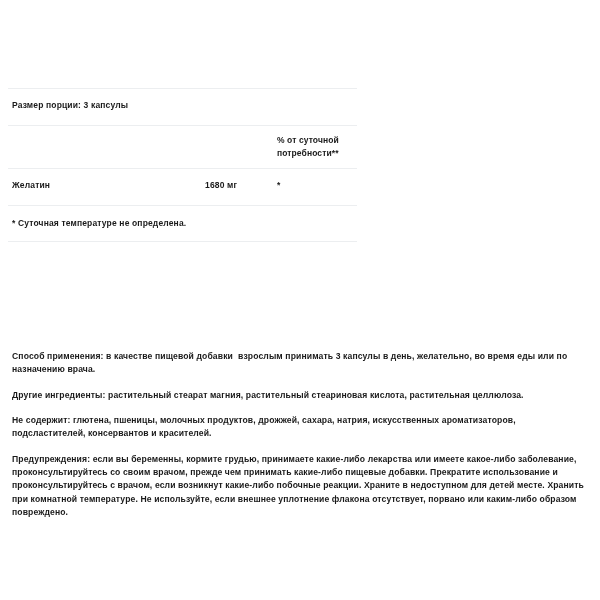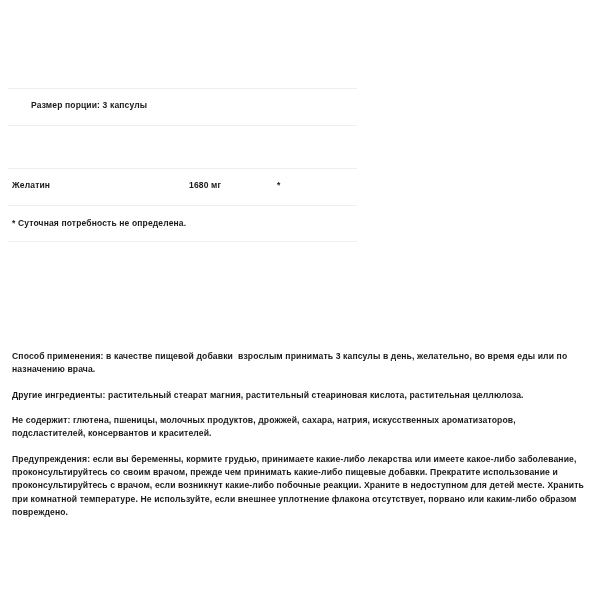--- a/index.html
+++ b/index.html
@@ -43,21 +43,21 @@
 
   .facts-row {
     padding: 12px 0 12px 12px;
     font-size: 8.5px;
     font-weight: bold;
     letter-spacing: 0.15px;
     color: #1a1a1a;
     line-height: 1.35;
   }
 
-  .serving-size   { padding-top: 11px; padding-bottom: 14px; margin-left: 19px; }
+  .serving-size   { padding-top: 11px; padding-bottom: 14px; }
   .serving-count  { padding-top: 14px; padding-bottom: 15px; }
 
   
   .facts-header {
     position: relative;
     height: 42px;
   }
   .col-amount, .col-dv {
     position: absolute;
     top: 8px;
@@ -79,21 +79,21 @@
   .nutrient-name {
     position: absolute;
     left: 12px;
     top: 11px;
     font-size: 8.5px;
     font-weight: bold;
     letter-spacing: 0.15px;
   }
   .nutrient-amount {
     position: absolute;
-    left: 189px;
+    left: 205px;
     top: 11px;
     font-size: 8.5px;
     font-weight: bold;
     letter-spacing: 0.15px;
   }
   .nutrient-dv {
     position: absolute;
     left: 277px;
     top: 11px;
     font-size: 8.5px;
@@ -134,33 +134,35 @@
   <div class="facts-panel">
 
     <div class="divider"></div>
 
     <div class="facts-row serving-size">Размер порции: 3 капсулы</div>
 
     <div class="divider"></div>
 
 
     <div class="facts-header">
+      <div class="col-dv">% от суточной
+потребности**</div>
     </div>
 
     <div class="divider"></div>
 
     <div class="facts-nutrient">
       <div class="nutrient-name">Желатин</div>
       <div class="nutrient-amount">1680 мг</div>
       <div class="nutrient-dv">*</div>
     </div>
 
     <div class="divider"></div>
 
-    <div class="facts-footnote">* Суточная потребность не определена.</div>
+    <div class="facts-footnote">* Суточная температуре не определена.</div>
 
     <div class="divider"></div>
 
   </div>
 
   <div class="prose">
     <p>Способ применения: в качестве пищевой добавки  взрослым принимать 3 капсулы в день, желательно, во время еды или по назначению врача.</p>
     <p>Другие ингредиенты: растительный стеарат магния, растительный стеариновая кислота, растительная целлюлоза.</p>
     <p>Не содержит: глютена, пшеницы, молочных продуктов, дрожжей, сахара, натрия, искусственных ароматизаторов, подсластителей, консервантов и красителей.</p>
     <p class="last">Предупреждения: если вы беременны, кормите грудью, принимаете какие-либо лекарства или имеете какое-либо заболевание, проконсультируйтесь со своим врачом, прежде чем принимать какие-либо пищевые добавки. Прекратите использование и проконсультируйтесь с врачом, если возникнут какие-либо побочные реакции. Храните в недоступном для детей месте. Хранить при комнатной температуре. Не используйте, если внешнее уплотнение флакона отсутствует, порвано или каким-либо образом повреждено.</p>

